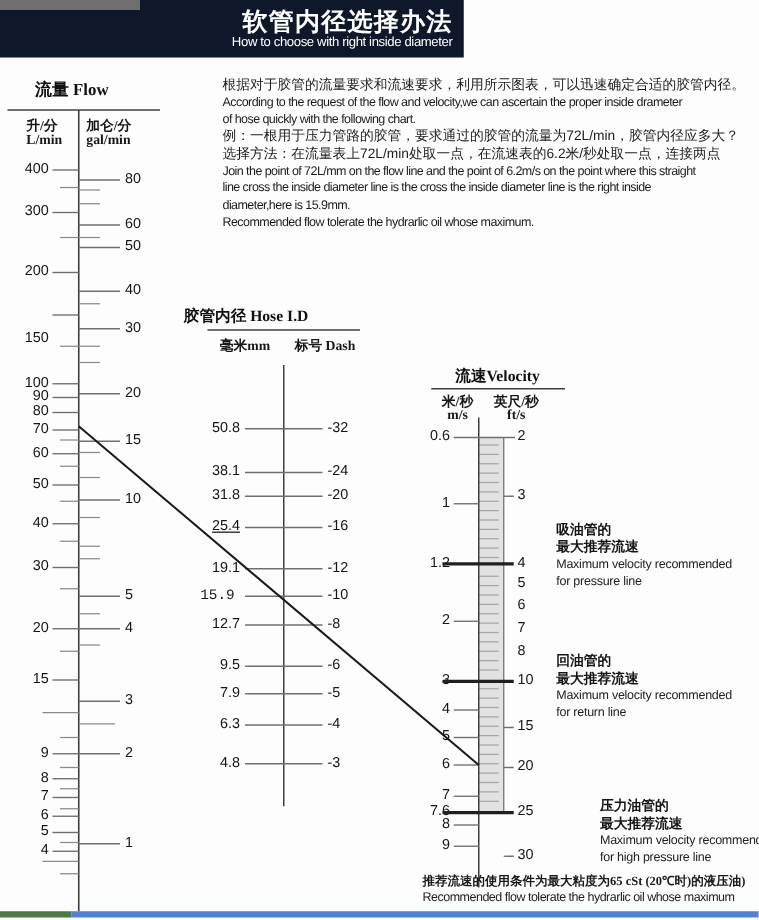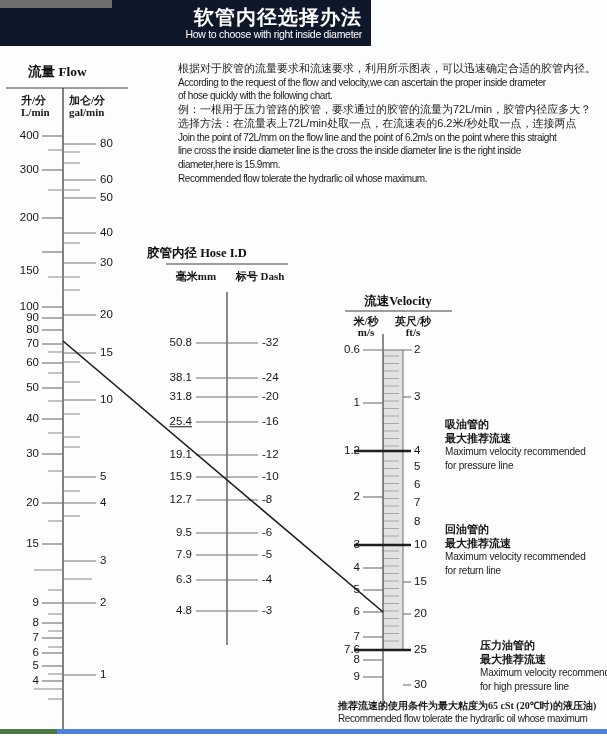--- a/index.html
+++ b/index.html
@@ -104,21 +104,21 @@
       <div class="tick-label" style="left: 156px; top: 343px; width: 36px; text-align: right;">50.8</div>
       <div class="tick-label" style="left: 262px; top: 343px; width: 36px; text-align: left;">-32</div>
       <div class="tick-label" style="left: 156px; top: 378px; width: 36px; text-align: right;">38.1</div>
       <div class="tick-label" style="left: 262px; top: 378px; width: 36px; text-align: left;">-24</div>
       <div class="tick-label" style="left: 156px; top: 397px; width: 36px; text-align: right;">31.8</div>
       <div class="tick-label" style="left: 262px; top: 397px; width: 36px; text-align: left;">-20</div>
       <div class="tick-label" style="left: 156px; top: 422px; width: 36px; text-align: right; text-decoration: underline;">25.4</div>
       <div class="tick-label" style="left: 262px; top: 422px; width: 36px; text-align: left;">-16</div>
       <div class="tick-label" style="left: 156px; top: 455px; width: 36px; text-align: right;">19.1</div>
       <div class="tick-label" style="left: 262px; top: 455px; width: 36px; text-align: left;">-12</div>
-      <div class="tick-label" style="left: 156px; top: 477px; width: 36px; text-align: right;">15.9</div>
+      <div class="tick-label" style="left: 156px; top: 477px; width: 36px; text-align: center; font-family: Liberation Mono, monospace;">15.9</div>
       <div class="tick-label" style="left: 262px; top: 477px; width: 36px; text-align: left;">-10</div>
       <div class="tick-label" style="left: 156px; top: 500px; width: 36px; text-align: right;">12.7</div>
       <div class="tick-label" style="left: 262px; top: 500px; width: 36px; text-align: left;">-8</div>
       <div class="tick-label" style="left: 156px; top: 533px; width: 36px; text-align: right;">9.5</div>
       <div class="tick-label" style="left: 262px; top: 533px; width: 36px; text-align: left;">-6</div>
       <div class="tick-label" style="left: 156px; top: 555px; width: 36px; text-align: right;">7.9</div>
       <div class="tick-label" style="left: 262px; top: 555px; width: 36px; text-align: left;">-5</div>
       <div class="tick-label" style="left: 156px; top: 580px; width: 36px; text-align: right;">6.3</div>
       <div class="tick-label" style="left: 262px; top: 580px; width: 36px; text-align: left;">-4</div>
       <div class="tick-label" style="left: 156px; top: 611px; width: 36px; text-align: right;">4.8</div>

